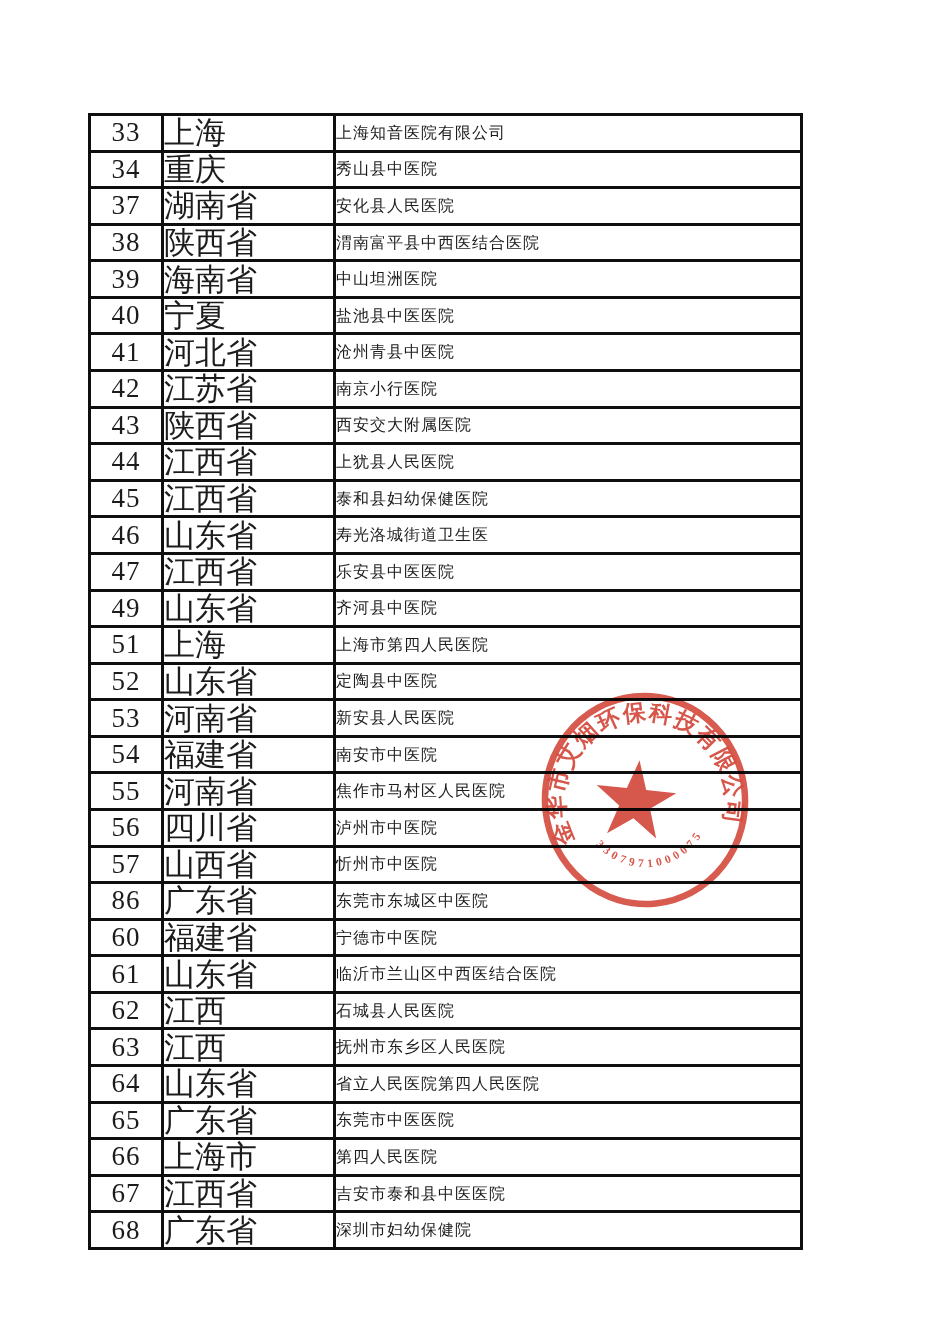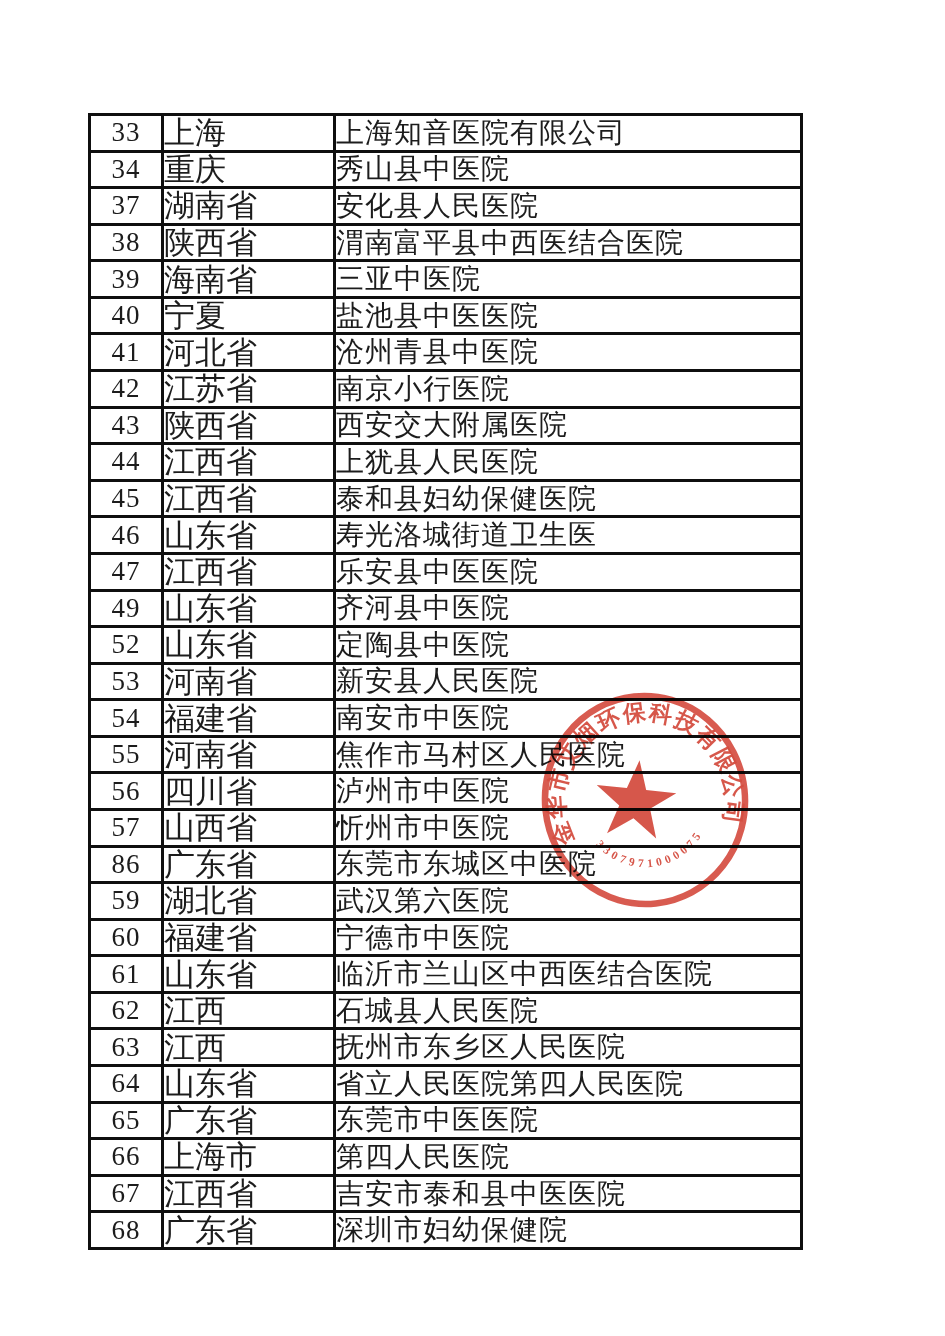--- a/index.html
+++ b/index.html
@@ -32,21 +32,21 @@
     font-size:27px;
     letter-spacing:1px;
   }
   td.prov{
     width:172px;
     padding-left:10px;
     font-size:31px;
   }
   td.hosp{
     padding-left:9px;
-    font-size:28px;
+    font-size:16px;
     letter-spacing:1px;
   }
   .stamp{
     position:absolute;
     left:537px;top:689px;
     width:216px;height:222px;
     transform:rotate(-6deg);
     mix-blend-mode:multiply;
     opacity:.9;
     pointer-events:none;
@@ -85,21 +85,21 @@
           <td class="hosp">安化县人民医院</td>
         </tr>
         <tr>
           <td class="num">38</td>
           <td class="prov">陕西省</td>
           <td class="hosp">渭南富平县中西医结合医院</td>
         </tr>
         <tr>
           <td class="num">39</td>
           <td class="prov">海南省</td>
-          <td class="hosp">三亚中医院</td>
+          <td class="hosp">中山坦洲医院</td>
         </tr>
         <tr>
           <td class="num">40</td>
           <td class="prov">宁夏</td>
           <td class="hosp">盐池县中医医院</td>
         </tr>
         <tr>
           <td class="num">41</td>
           <td class="prov">河北省</td>
           <td class="hosp">沧州青县中医院</td>
@@ -133,20 +133,25 @@
           <td class="num">47</td>
           <td class="prov">江西省</td>
           <td class="hosp">乐安县中医医院</td>
         </tr>
         <tr>
           <td class="num">49</td>
           <td class="prov">山东省</td>
           <td class="hosp">齐河县中医院</td>
         </tr>
         <tr>
+          <td class="num">51</td>
+          <td class="prov">上海</td>
+          <td class="hosp">上海市第四人民医院</td>
+        </tr>
+        <tr>
           <td class="num">52</td>
           <td class="prov">山东省</td>
           <td class="hosp">定陶县中医院</td>
         </tr>
         <tr>
           <td class="num">53</td>
           <td class="prov">河南省</td>
           <td class="hosp">新安县人民医院</td>
         </tr>
         <tr>
@@ -166,25 +171,20 @@
         </tr>
         <tr>
           <td class="num">57</td>
           <td class="prov">山西省</td>
           <td class="hosp">忻州市中医院</td>
         </tr>
         <tr>
           <td class="num">86</td>
           <td class="prov">广东省</td>
           <td class="hosp">东莞市东城区中医院</td>
-        </tr>
-        <tr>
-          <td class="num">59</td>
-          <td class="prov">湖北省</td>
-          <td class="hosp">武汉第六医院</td>
         </tr>
         <tr>
           <td class="num">60</td>
           <td class="prov">福建省</td>
           <td class="hosp">宁德市中医院</td>
         </tr>
         <tr>
           <td class="num">61</td>
           <td class="prov">山东省</td>
           <td class="hosp">临沂市兰山区中西医结合医院</td>

